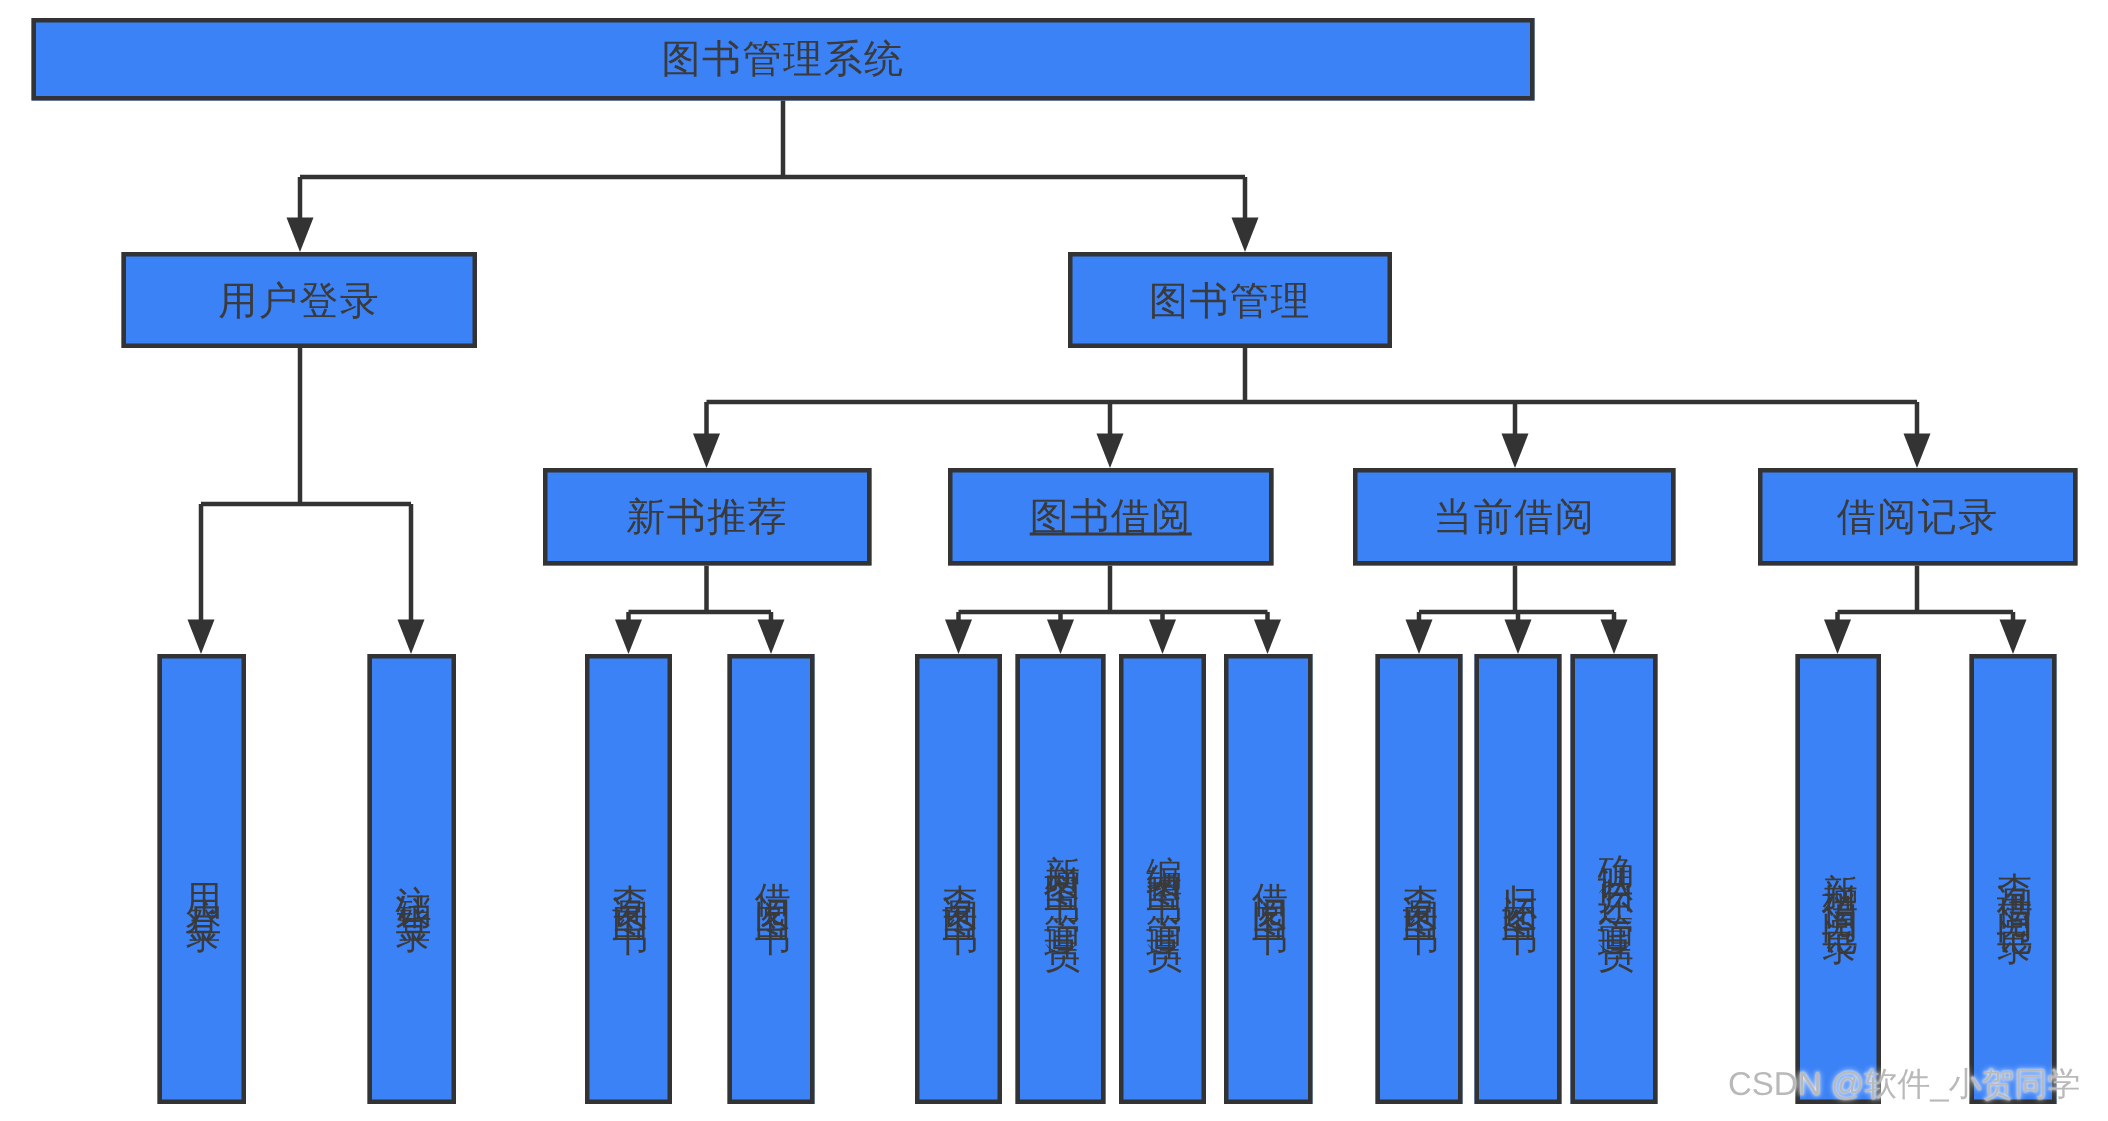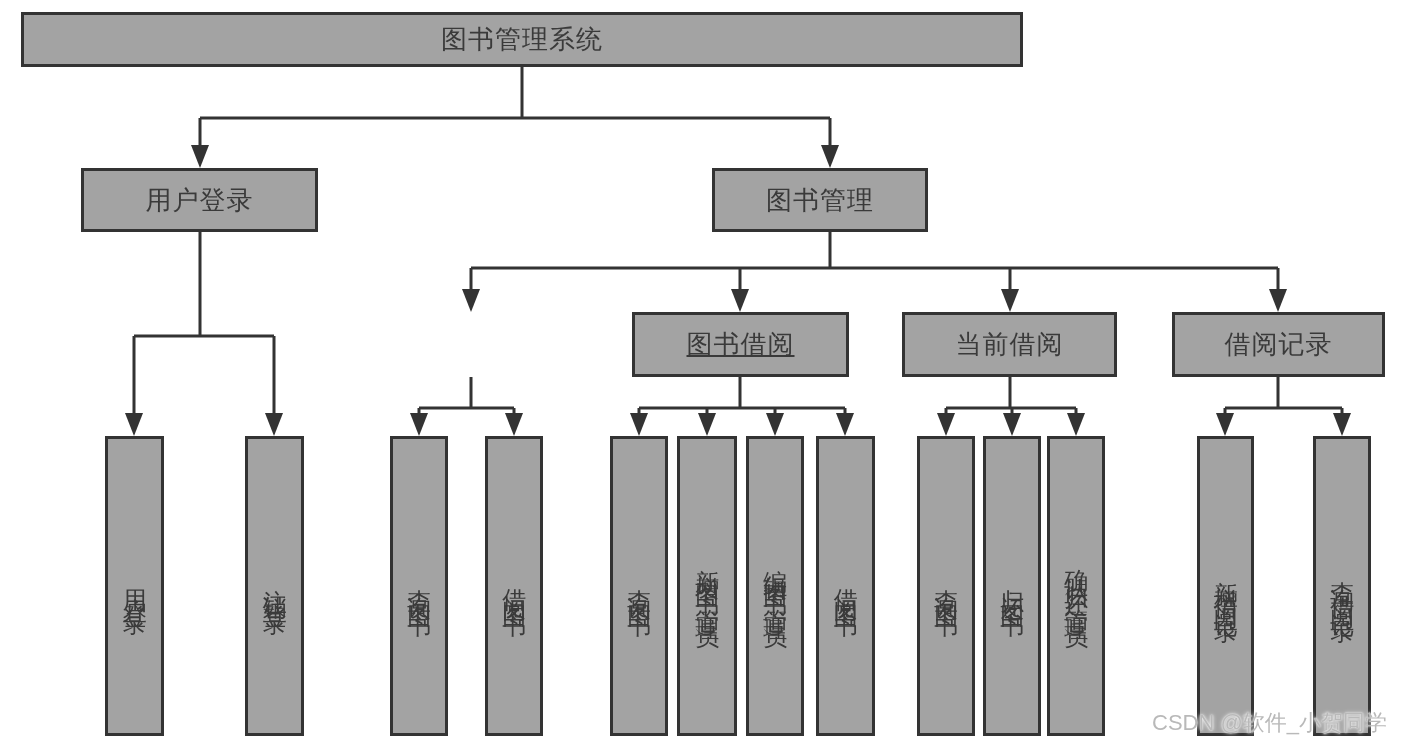--- a/index.html
+++ b/index.html
@@ -18,21 +18,21 @@
   .connectors {
     position: absolute;
     left: 0;
     top: 0;
     z-index: 0;
   }
   .node {
     position: absolute;
     box-sizing: border-box;
     border: 3px solid #333333;
-    background: #a3a3a3;
+    background: #3b82f6;
     color: #3a3a3a;
     display: flex;
     align-items: center;
     justify-content: center;
     z-index: 1;
   }
   .h-node {
     font-size: 26px;
     letter-spacing: 1px;
     white-space: nowrap;
@@ -94,20 +94,21 @@
       <polygon points="1216,413 1234,413 1225,436"></polygon>
       <polygon points="1333,413 1351,413 1342,436"></polygon>
     </g>
   </svg>
 
   <div class="node h-node" style="left:21px; top:12px; width:1002px; height:55px;">图书管理系统</div>
 
   <div class="node h-node" style="left:81px; top:168px; width:237px; height:64px;">用户登录</div>
   <div class="node h-node" style="left:712px; top:168px; width:216px; height:64px;">图书管理</div>
 
+  <div class="node h-node" style="left:362px; top:312px; width:219px; height:65px;">新书推荐</div>
   <div class="node h-node" style="left:632px; top:312px; width:217px; height:65px;text-decoration:underline;">图书借阅</div>
   <div class="node h-node" style="left:902px; top:312px; width:215px; height:65px;">当前借阅</div>
   <div class="node h-node" style="left:1172px; top:312px; width:213px; height:65px;">借阅记录</div>
 
   <div class="node v-node" style="left:105px; top:436px; width:59px; height:300px;">
     <span class="vtext">用户登录</span>
   </div>
   <div class="node v-node" style="left:245px; top:436px; width:59px; height:300px;">
     <span class="vtext">注销登录</span>
   </div>

